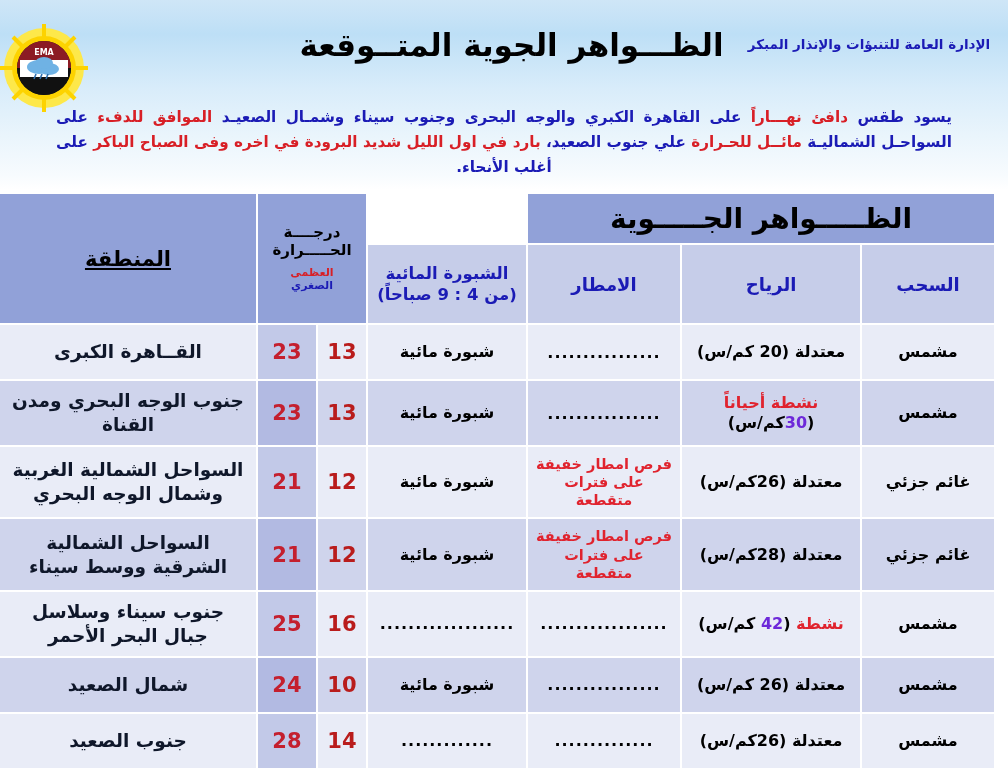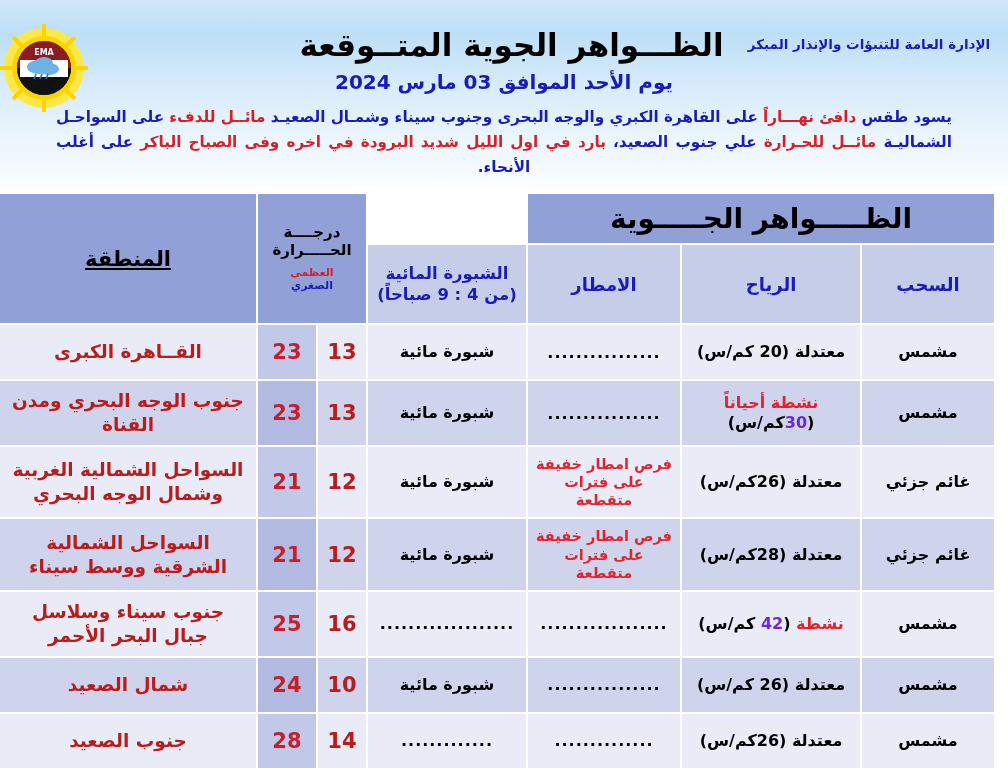--- a/index.html
+++ b/index.html
@@ -188,21 +188,21 @@
   }
   td.c-max {
     color: #c41f2e;
     font-size: 21px;
     font-weight: bold;
   }
   tr.r-odd td.c-max { background: #c2c9e8; }
   tr.r-even td.c-max { background: #b2bae2; }
 
   td.c-region {
-    color: #b91c1c;
+    color: #0f172a;
     font-size: 18.5px;
     font-weight: bold;
     line-height: 1.3;
     padding: 5px 6px;
   }
   .alert { color: #e0232e; }
   .rain-alert {
     color: #e0232e;
     font-size: 14.5px;
     font-weight: bold;
@@ -256,24 +256,23 @@
           <text x="46" y="33" text-anchor="middle" font-size="8" font-family="DejaVu Sans, sans-serif" fill="#ffffff" font-weight="bold">EMA</text>
         </g>
       </svg>
     </div>
 
     <div class="org-block">
       <div>الإدارة العامة للتنبؤات والإنذار المبكر</div>
     </div>
 
     <div class="title-main">الظـــواهر الجوية المتــوقعة</div>
-    <div class="title-date">يوم الأحد الموافق 03 مارس 2024</div>
 
     <div class="summary">
-      <span>يسود طقس </span><span class="hot">دافئ نهـــاراً</span><span> على القاهرة الكبري والوجه البحرى وجنوب سيناء وشمـال الصعيـد </span><span class="hot">مائــل للدفء</span><span> على السواحـل الشماليـة </span><span class="hot">مائــل للحـرارة</span><span> علي جنوب الصعيد، </span><span class="hot">بارد في اول الليل شديد البرودة في اخره وفى الصباح الباكر</span><span> على أغلب الأنحاء.</span>
+      <span>يسود طقس </span><span class="hot">دافئ نهـــاراً</span><span> على القاهرة الكبري والوجه البحرى وجنوب سيناء وشمـال الصعيـد </span><span class="hot">الموافق للدفء</span><span> على السواحـل الشماليـة </span><span class="hot">مائــل للحـرارة</span><span> علي جنوب الصعيد، </span><span class="hot">بارد في اول الليل شديد البرودة في اخره وفى الصباح الباكر</span><span> على أغلب الأنحاء.</span>
     </div>
   </div>
 
   <div class="tbl-wrap">
     <table class="fc">
       <colgroup>
         <col style="width:132px">
         <col style="width:178px">
         <col style="width:152px">
         <col style="width:158px">

